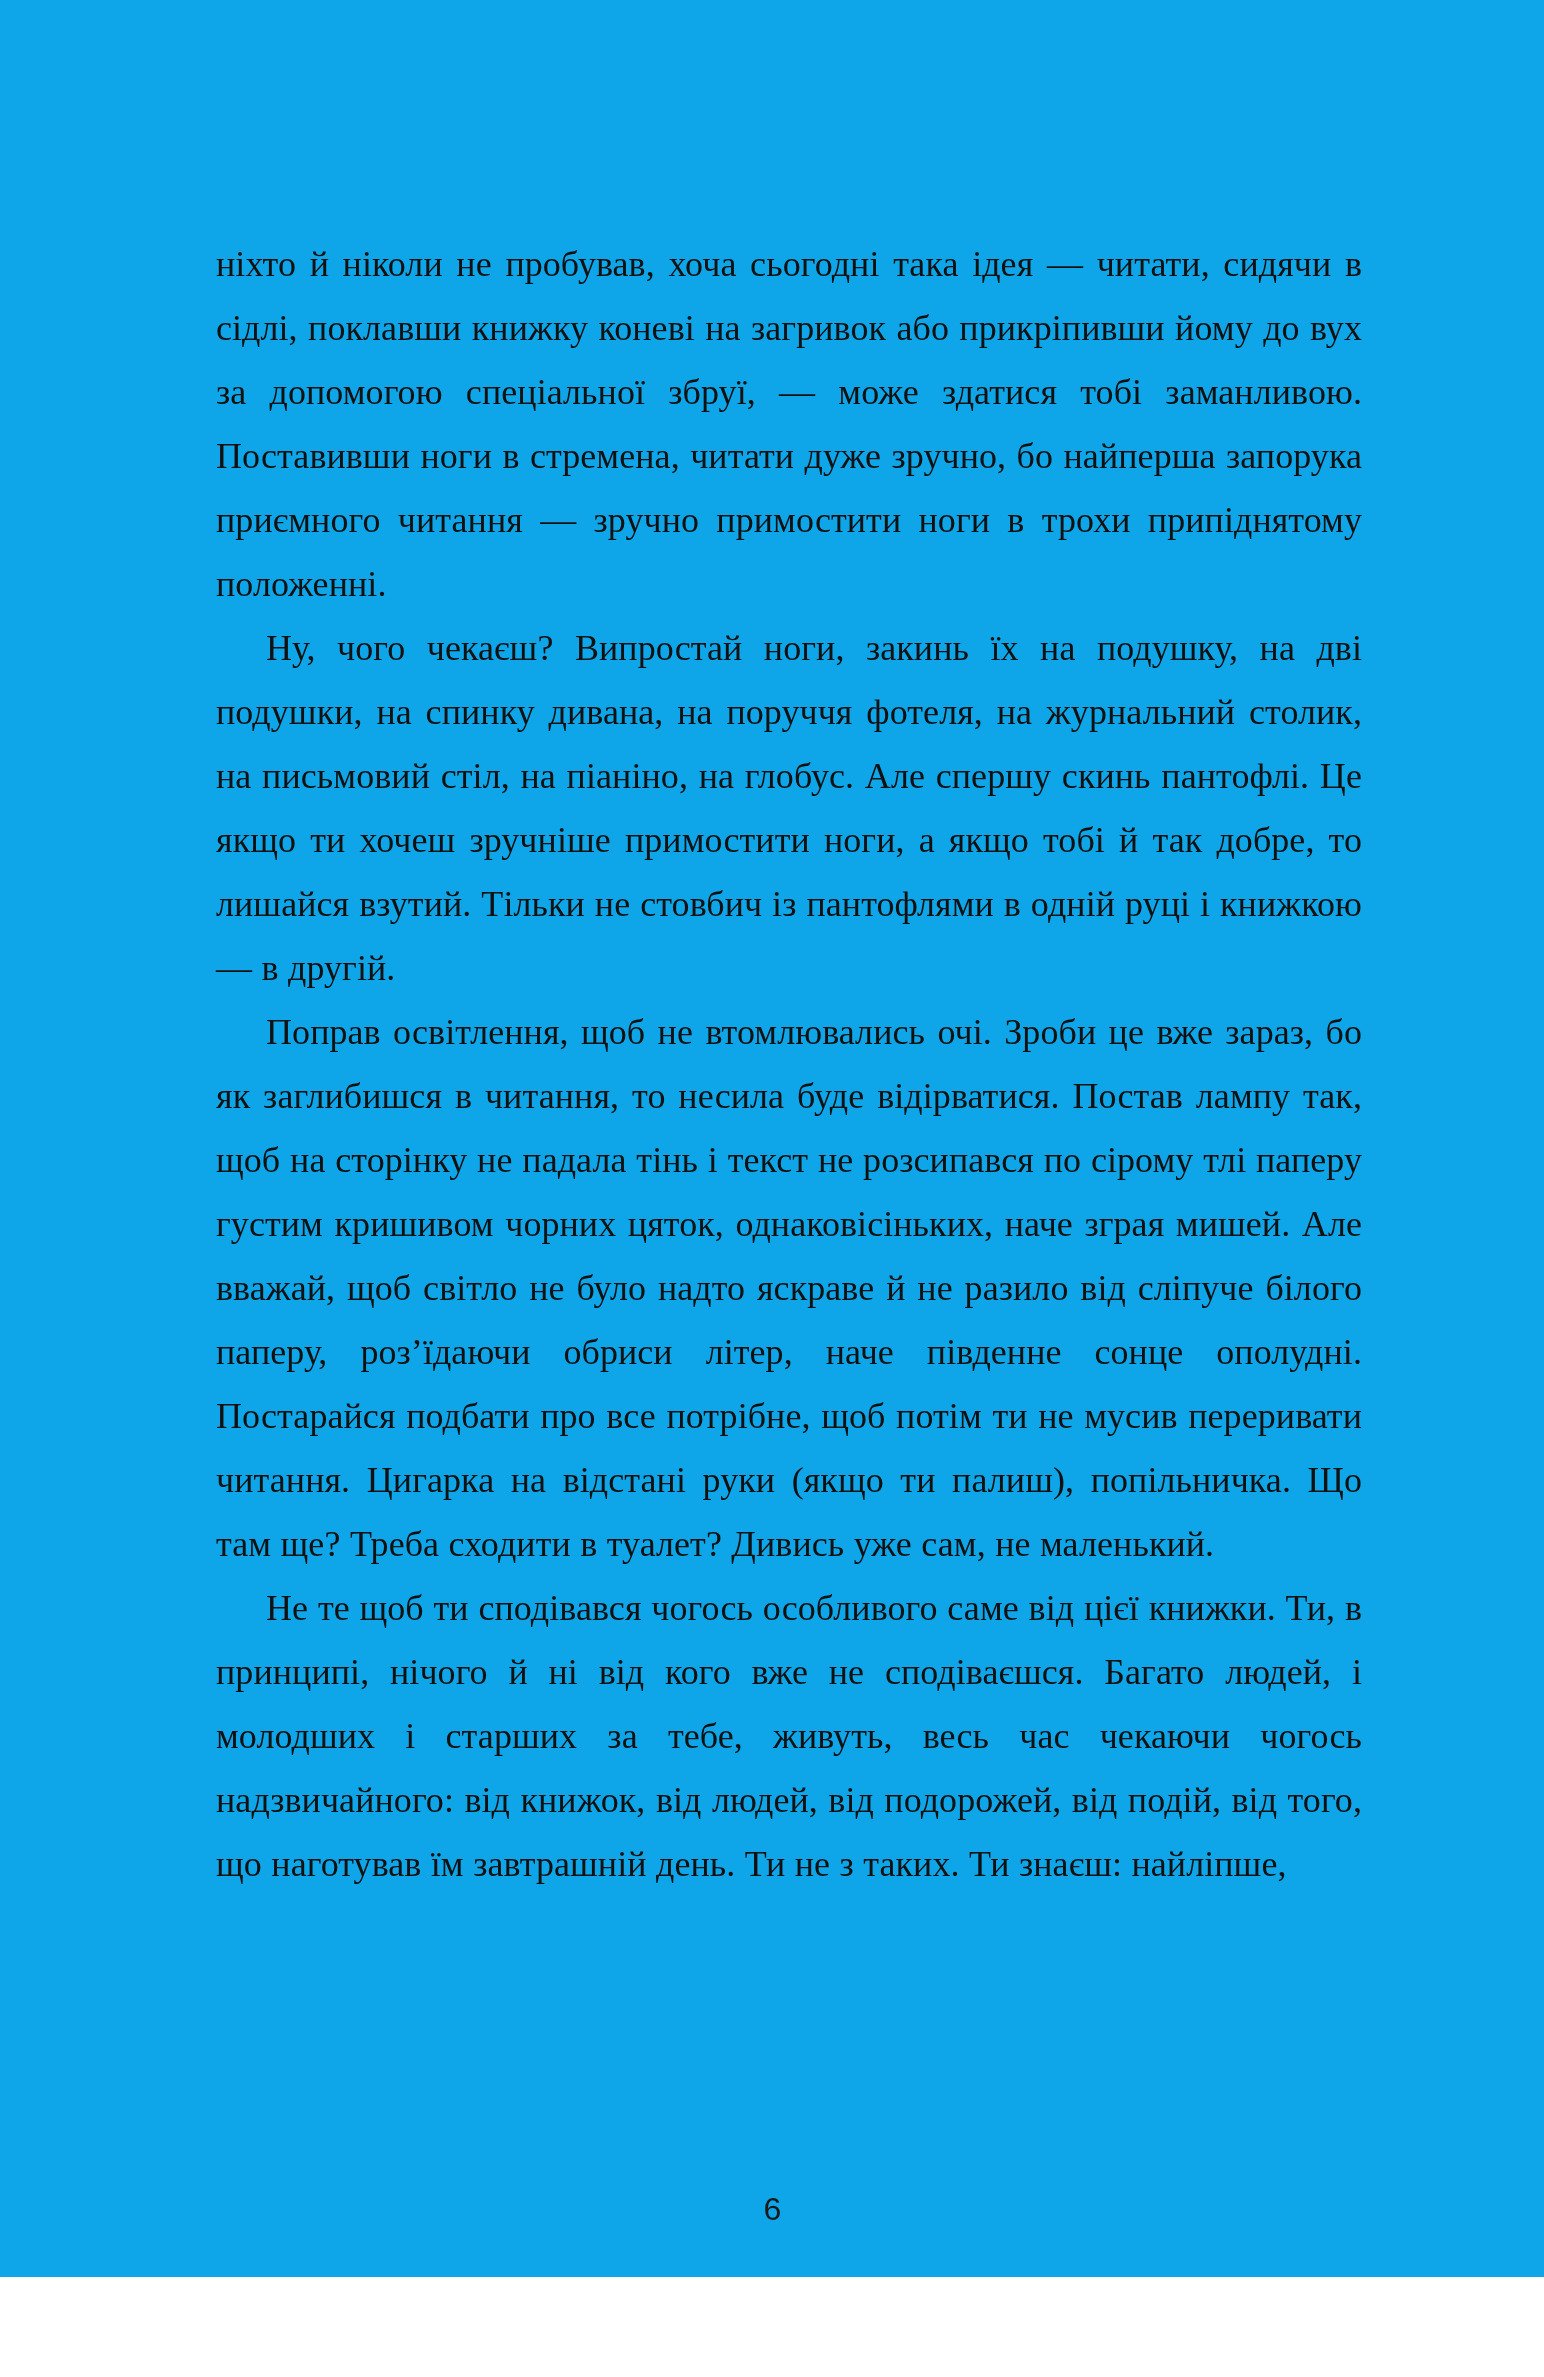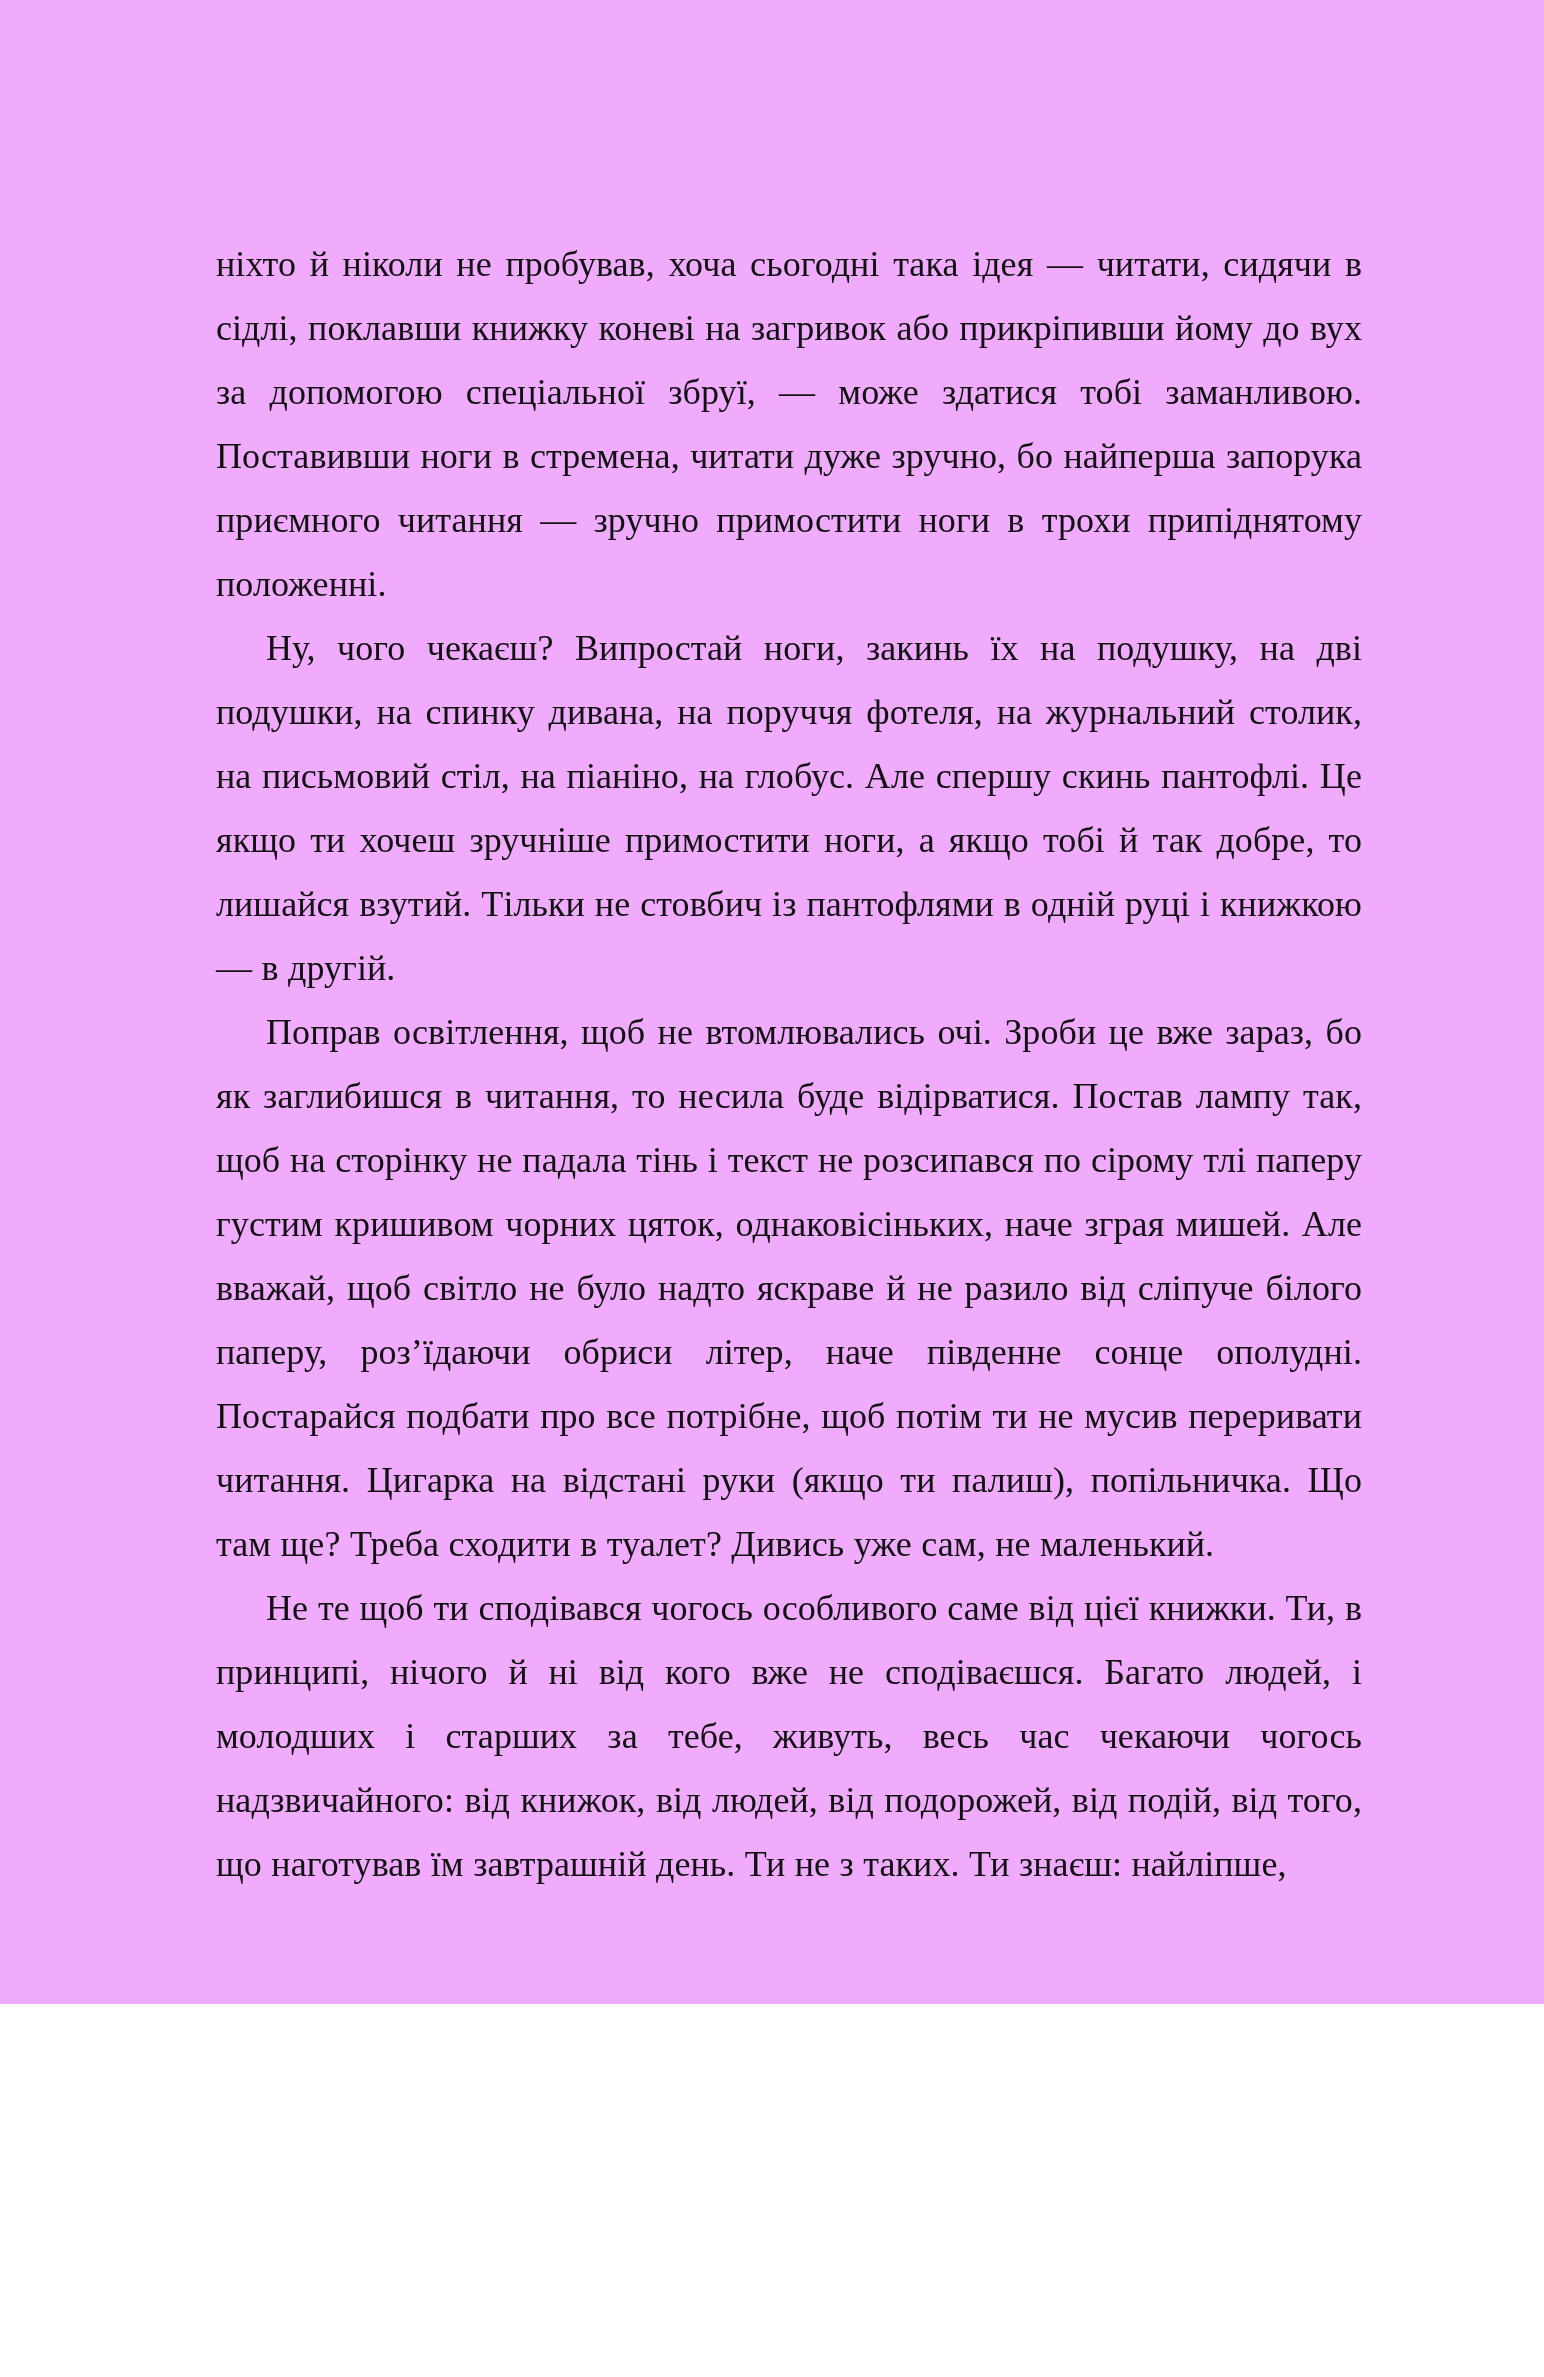--- a/index.html
+++ b/index.html
@@ -5,22 +5,22 @@
 <style>
   html, body {
     margin: 0;
     padding: 0;
     background: #ffffff;
   }
 
   .page {
     position: relative;
     width: 1545px;
-    height: 2004px;
-    background: #f0abfc;
+    height: 2277px;
+    background: #0ea5e9;
     box-sizing: border-box;
     overflow: hidden;
     font-family: "Liberation Serif", "DejaVu Serif", serif;
     color: #111111;
     -webkit-font-smoothing: antialiased;
   }
 
   .text-block {
     position: absolute;
     left: 216px;

